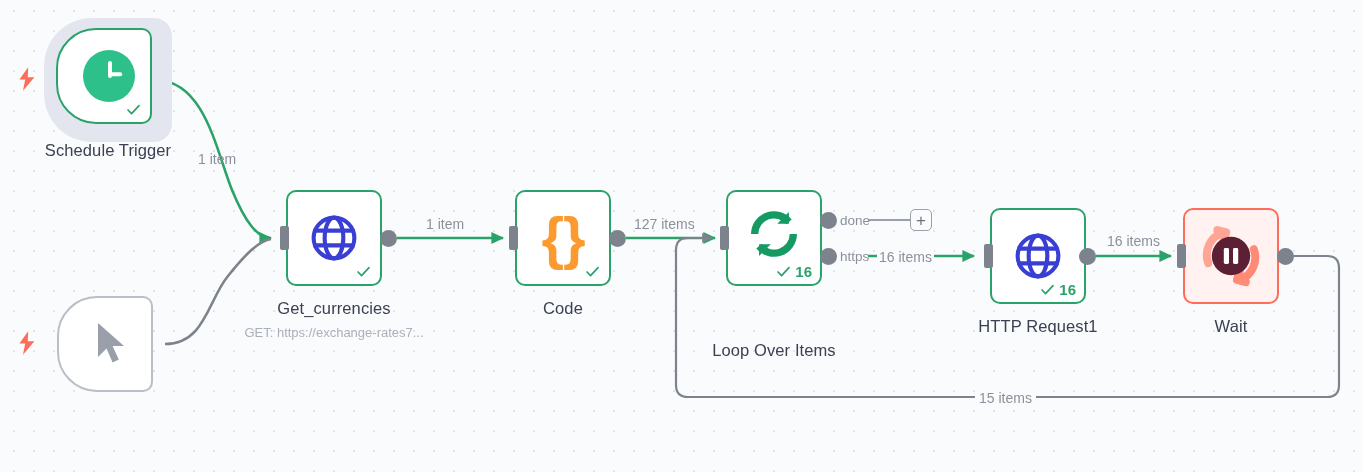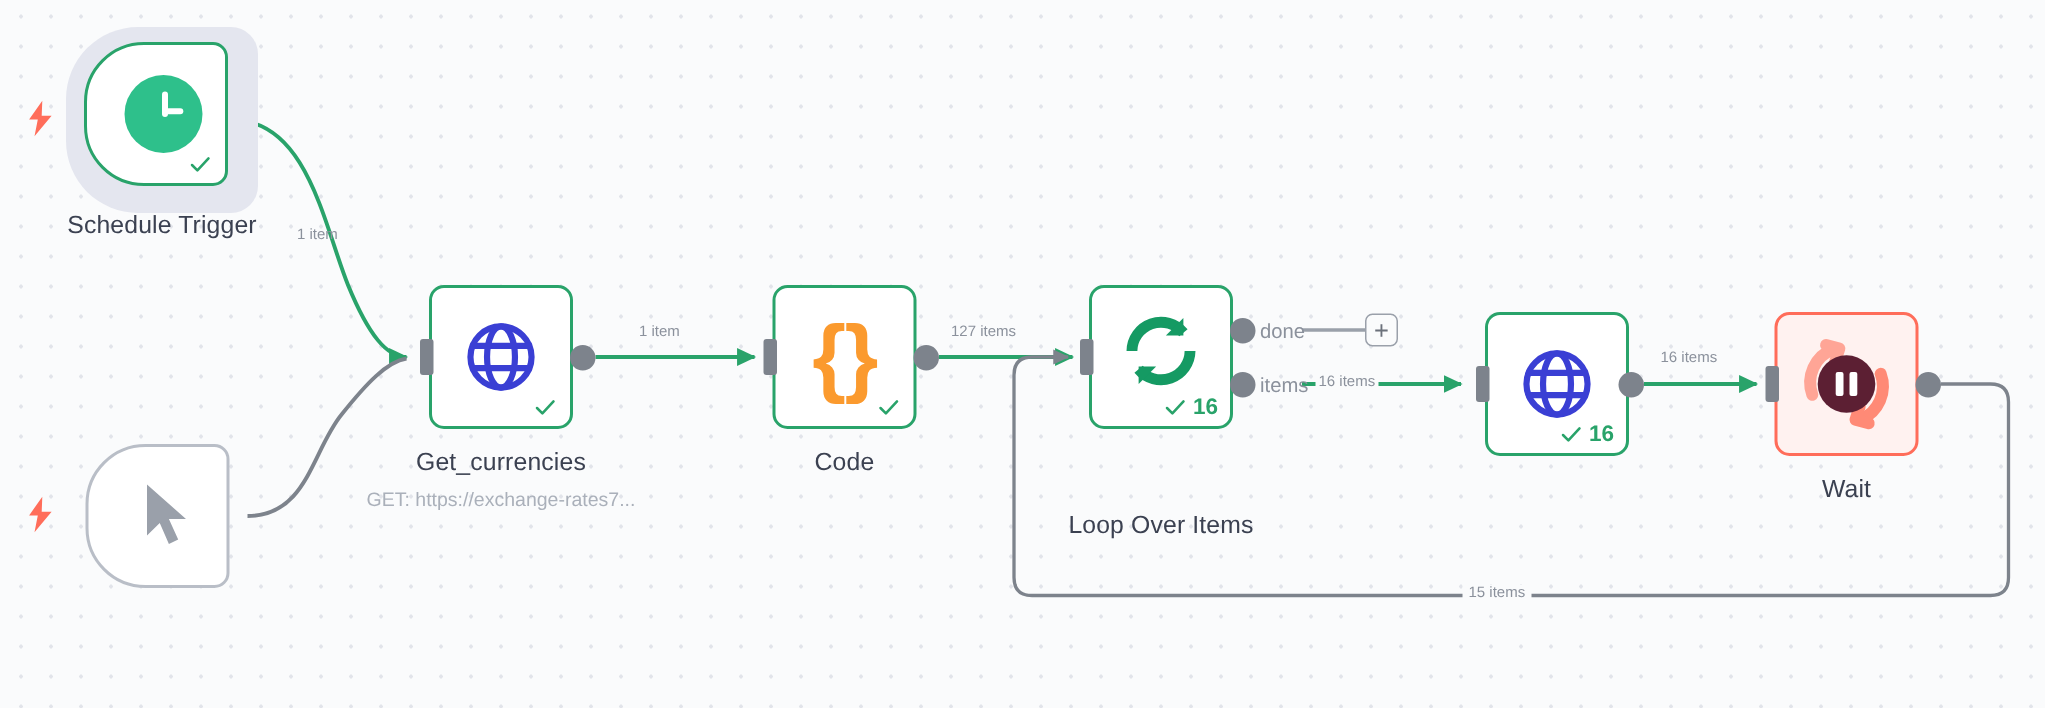--- a/index.html
+++ b/index.html
@@ -81,21 +81,21 @@
   .node-sub {
     position: absolute;
     text-align: center;
     font-size: 13px;
     color: #aab0ba;
     z-index: 5;
     white-space: nowrap;
   }
   .edge-label {
     position: absolute;
-    font-size: 10px;
+    font-size: 14px;
     color: #8b919c;
     white-space: nowrap;
     z-index: 7;
   }
   .port-tag {
     position: absolute;
     font-size: 13.5px;
     color: #8b919c;
     white-space: nowrap;
     z-index: 7;
@@ -261,21 +261,21 @@
       <svg class="tick" width="17" height="17" viewBox="0 0 17 17">
         <path d="M3 9 L6.6 12.6 L14 4.6" fill="none" stroke="#29a36a" stroke-width="1.7" stroke-linecap="round" stroke-linejoin="round"></path>
       </svg>
       <span>16</span>
     </div>
   </div>
   <div class="port-in" style="left:720px; top:226px;"></div>
   <div class="port-out" style="left:820px; top:212px;"></div>
   <div class="port-out" style="left:820px; top:248px;"></div>
   <div class="port-tag" style="left:840px; top:213px;">done</div>
-  <div class="port-tag" style="left:840px; top:249px;">items</div>
+  <div class="port-tag" style="left:840px; top:249px;">https</div>
   <div class="plus-btn" style="left:910px; top:209px;">+</div>
   <div class="node-label" style="left:694px; top:298px; width:160px;margin-top:42px;">Loop Over Items</div>
 
   <div class="node square ok" style="left:990px; top:208px;">
     <div class="glyph">
       <svg width="52" height="52" viewBox="0 0 24 24">
         <circle cx="12" cy="12" r="9.4" fill="none" stroke="#3a3fd4" stroke-width="1.9"></circle>
         <ellipse cx="12" cy="12" rx="4.3" ry="9.4" fill="none" stroke="#3a3fd4" stroke-width="1.9"></ellipse>
         <line x1="2.6" y1="8.6" x2="21.4" y2="8.6" stroke="#3a3fd4" stroke-width="1.9"></line>
         <line x1="2.6" y1="15.4" x2="21.4" y2="15.4" stroke="#3a3fd4" stroke-width="1.9"></line>
@@ -283,20 +283,21 @@
     </div>
     <div class="badge">
       <svg class="tick" width="17" height="17" viewBox="0 0 17 17">
         <path d="M3 9 L6.6 12.6 L14 4.6" fill="none" stroke="#29a36a" stroke-width="1.7" stroke-linecap="round" stroke-linejoin="round"></path>
       </svg>
       <span>16</span>
     </div>
   </div>
   <div class="port-in" style="left:984px; top:244px;"></div>
   <div class="port-out" style="left:1079px; top:248px;"></div>
+  <div class="node-label" style="left:958px; top:316px; width:160px;">HTTP Request1</div>
 
   <div class="node square waiting" style="left:1183px; top:208px;">
     <div class="glyph">
       <svg width="68" height="68" viewBox="0 0 34 34">
         <path d="M5.6 20.6 A12 12 0 0 1 12.5 5.4" fill="none" stroke="#ffa596" stroke-width="4" stroke-linecap="round"></path>
         <path d="M10.2 4.0 L14.6 5.2 L13.2 9.6" fill="none" stroke="#ffa596" stroke-width="4" stroke-linecap="round" stroke-linejoin="round"></path>
         <path d="M28.4 13.6 A12 12 0 0 1 21.8 28.8" fill="none" stroke="#ff8a76" stroke-width="4" stroke-linecap="round"></path>
         <path d="M24.4 30.1 L20.0 28.9 L21.4 24.5" fill="none" stroke="#ff8a76" stroke-width="4" stroke-linecap="round" stroke-linejoin="round"></path>
         <circle cx="17" cy="17" r="9.6" fill="#5c1f33"></circle>
         <rect x="13.4" y="13.0" width="2.6" height="8.0" rx="0.7" fill="#ffffff"></rect>

